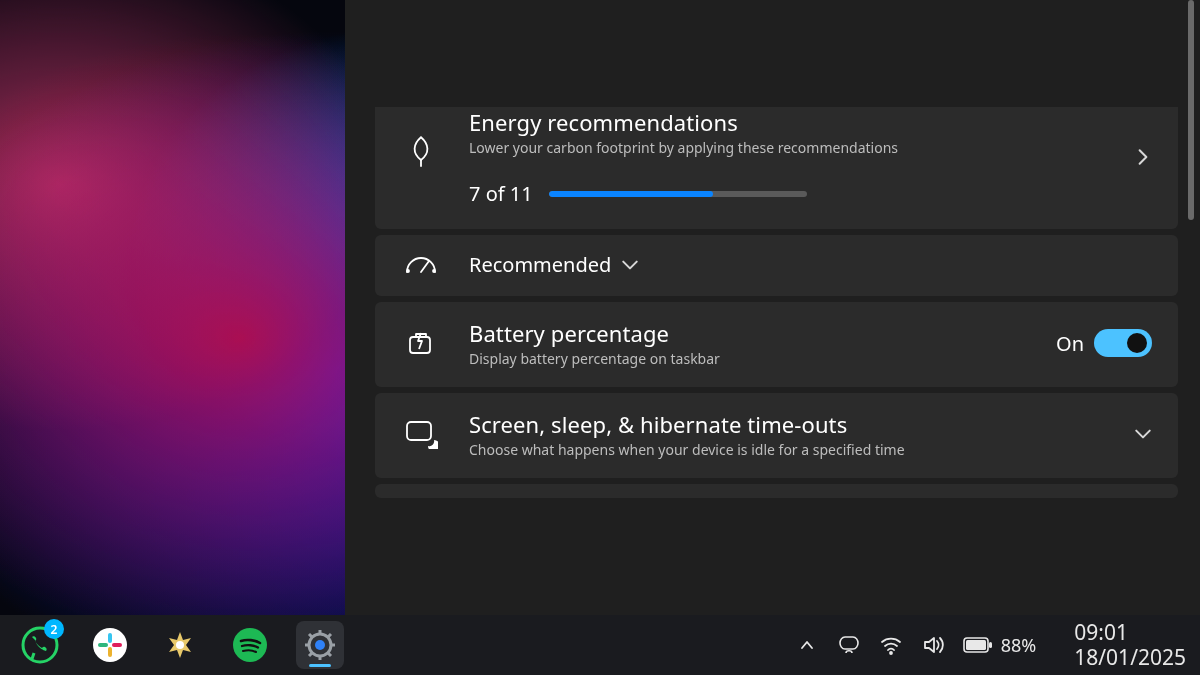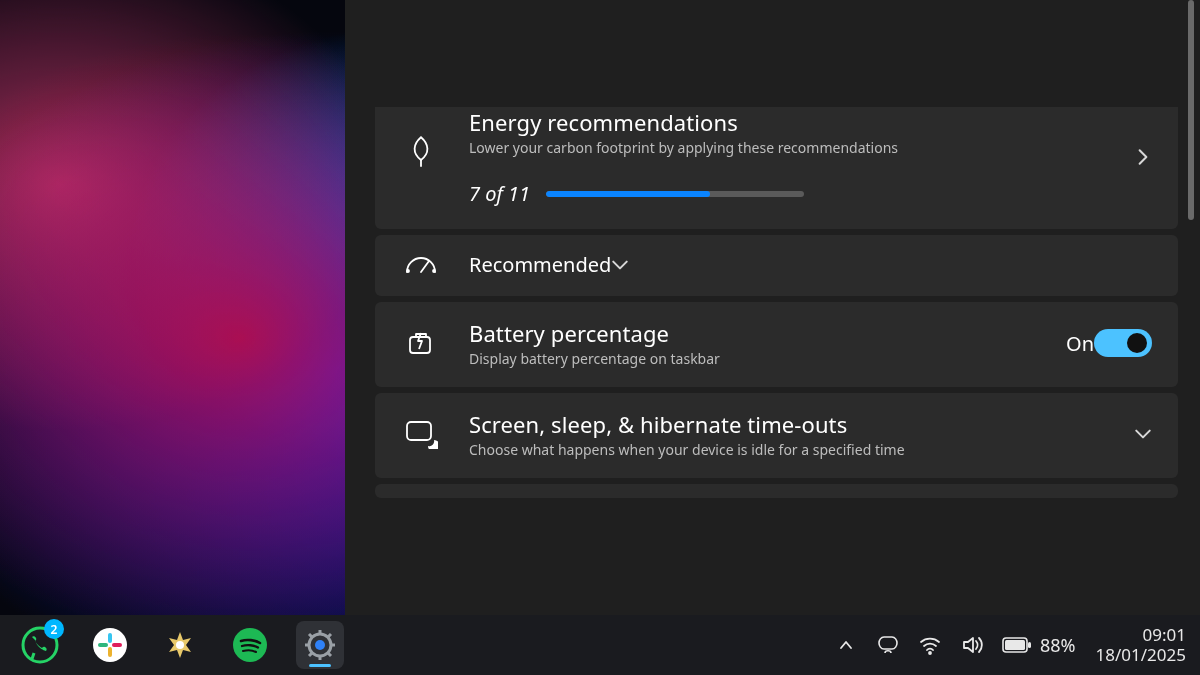--- a/index.html
+++ b/index.html
@@ -87,21 +87,21 @@
   }
   .card .subtitle {
     font-size: 14px;
     color: #bdbdbd;
     line-height: 1.35;
     margin-top: 2px;
   }
   .card .trailing {
     display: flex;
     align-items: center;
-    gap: 0;
+    gap: 10px;
     flex: 0 0 auto;
   }
   .trailing .value {
     font-size: 20px;
     color: #fff;
   }
   .chev-right, .chev-down {
     width: 18px; height: 18px;
     display:inline-block;
   }
@@ -109,21 +109,20 @@
   
   .progress-row {
     display:flex;
     align-items:center;
     gap: 16px;
     margin-top: 22px;
   }
   .progress-label {
     font-size: 20px;
     color: #fff;
-    font-style: italic;
   }
   .progress {
     width: 258px;
     height: 6px;
     background: #5a5a5a;
     border-radius: 3px;
     overflow: hidden;
   }
   .progress .fill {
     height: 100%;
@@ -193,24 +192,23 @@
 
   .tb-right {
     margin-left:auto;
     display:flex;
     align-items:center;
     gap: 18px;
   }
   .tb-right .sys-icon { display:flex; align-items:center; justify-content:center; width:24px; height:24px; }
   .battery-wrap { display:flex; align-items:center; gap:8px; font-size:18px; }
   .clock {
-    text-align:right;
-    font-size:17px;
+    font-size:21px;
     line-height:1.2;
-    margin-left: 2px;
+    margin-left: 20px;
   }
 
   
   .card.partial {
     height: 14px;
     padding:0;
   }
 </style>
 </head>
 <body>

